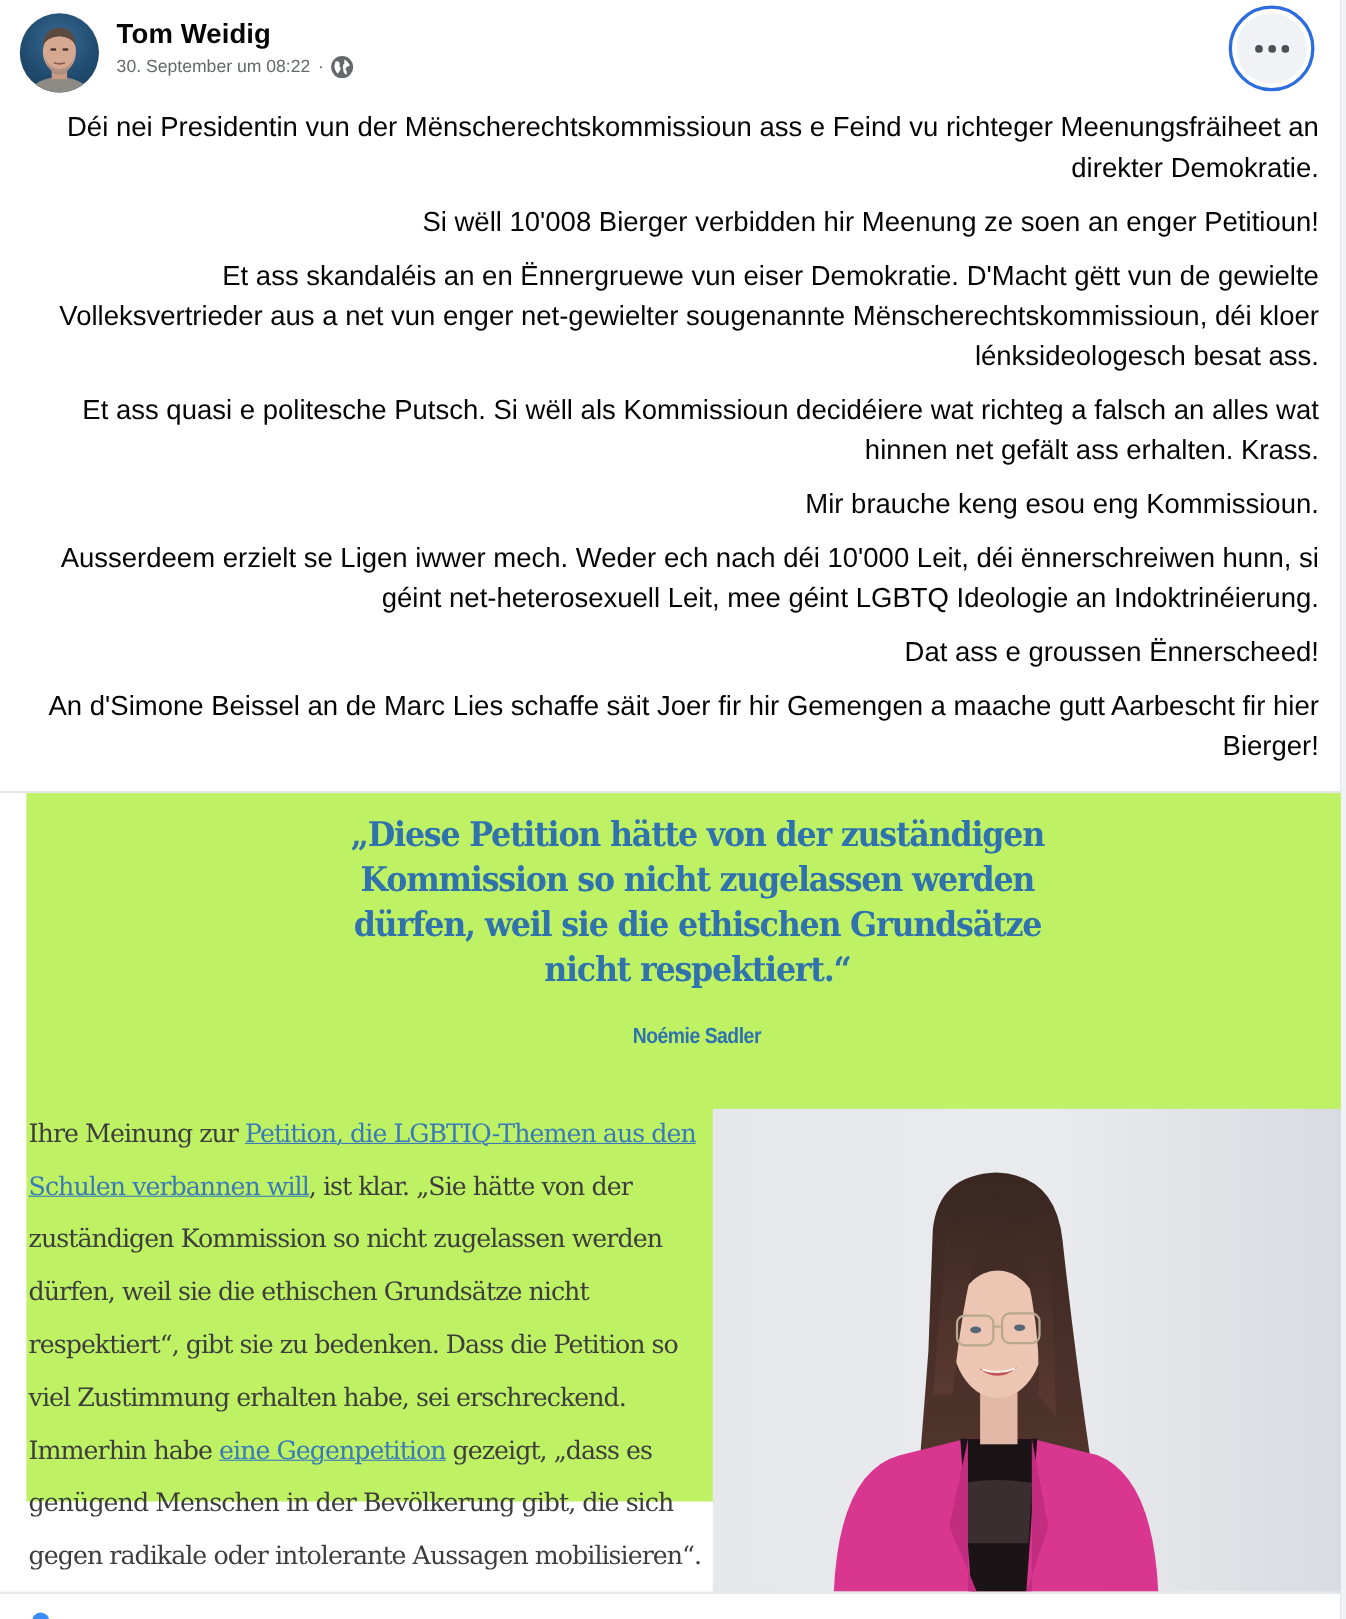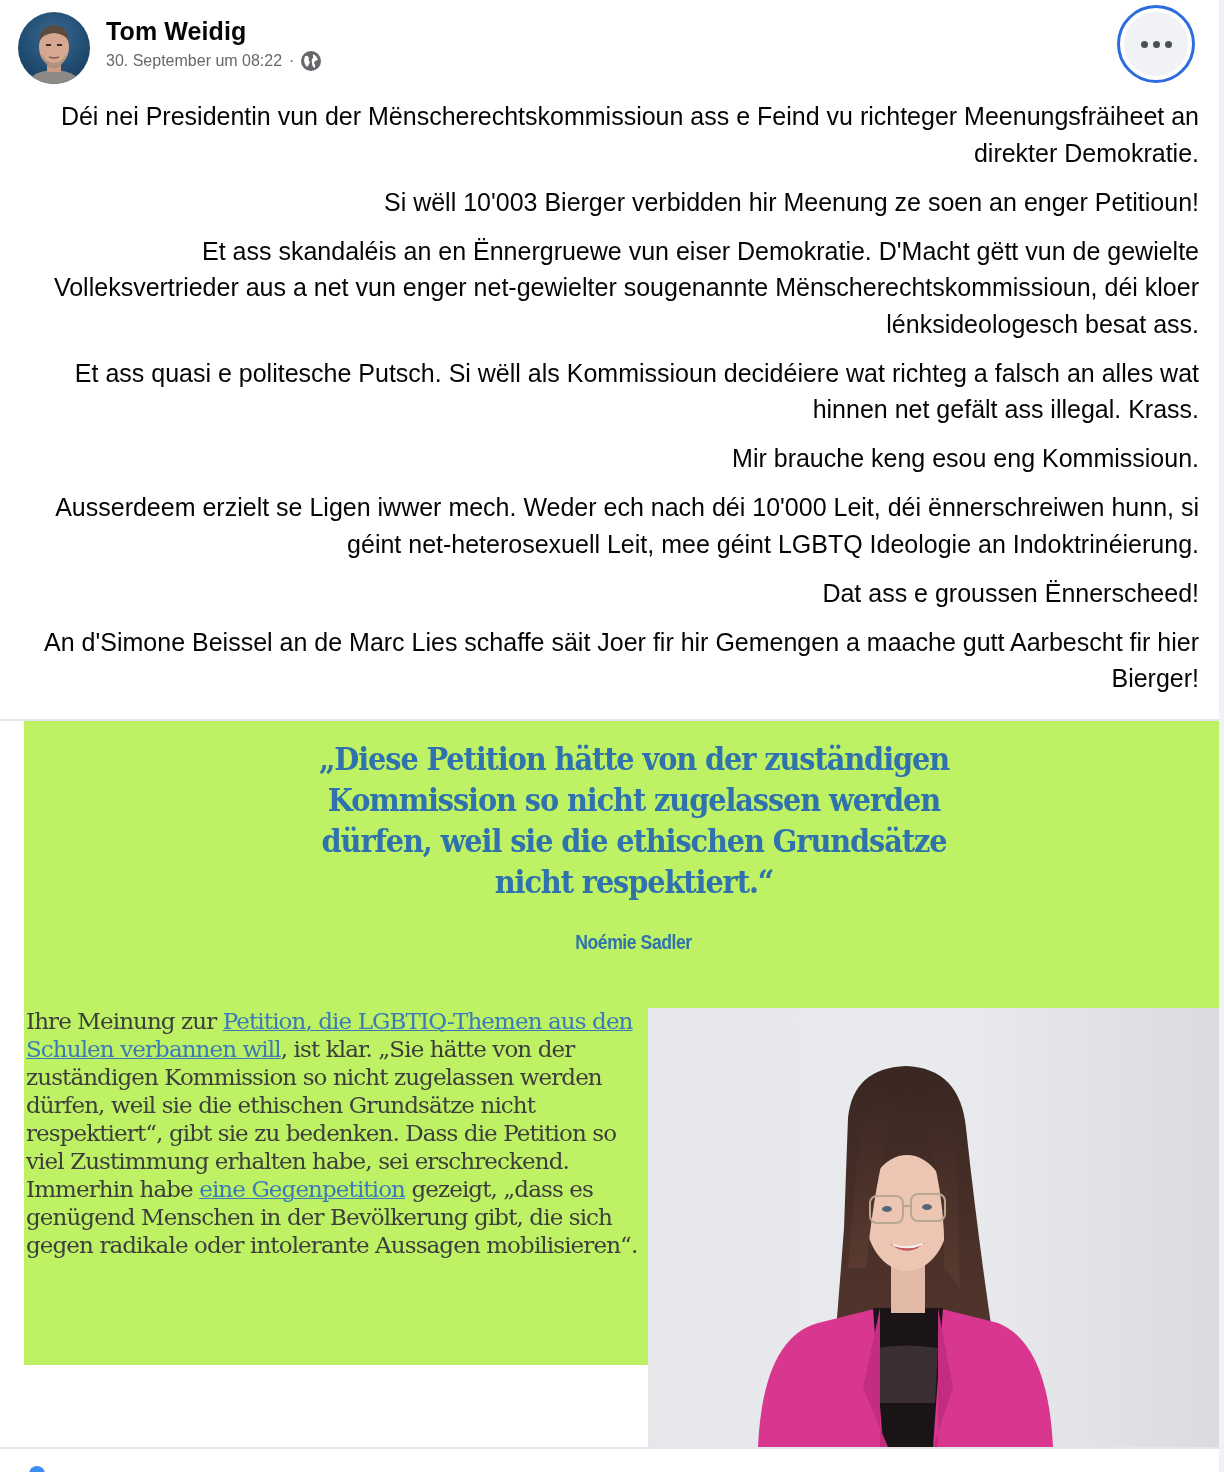--- a/index.html
+++ b/index.html
@@ -105,21 +105,21 @@
       font-weight: bold;
       color: #2f72ae;
       font-size: 20px;
       letter-spacing: -0.5px;
       transform: scaleX(0.88);
     }
     .article {
       position: absolute; left: 2px; top: 286px; width: 615px;
       font-family: "DejaVu Serif", serif;
       font-size: 23px;
-      line-height: 28px;
+      line-height: 48px;
       color: #3d3d3d;
       letter-spacing: -0.9px;
     }
     .article a {
       color: #3a7ab8; text-decoration: underline; text-decoration-thickness: 1px;
     }
     .photo {
       position: absolute; left: 624px; top: 287px;
       width: 594px; height: 439px; overflow: hidden;
       background: linear-gradient(90deg, #e5e6ea 0%, #e9eaed 45%, #dcdde2 100%);
@@ -172,23 +172,23 @@
   <div class="more-btn">
     <div class="more-inner">
       <span></span>
         <span></span>
         <span></span>
     </div>
   </div>
 
   <div class="post-body">
     <p>Déi nei Presidentin vun der Mënscherechtskommissioun ass e Feind vu richteger Meenungsfräiheet an direkter Demokratie.</p>
-    <p>Si wëll 10'003 Bierger verbidden hir Meenung ze soen an enger Petitioun!</p>
+    <p>Si wëll 10'008 Bierger verbidden hir Meenung ze soen an enger Petitioun!</p>
     <p>Et ass skandaléis an en Ënnergruewe vun eiser Demokratie. D'Macht gëtt vun de gewielte Volleksvertrieder aus a net vun enger net-gewielter sougenannte Mënscherechtskommissioun, déi kloer lénksideologesch besat ass.</p>
-    <p>Et ass quasi e politesche Putsch. Si wëll als Kommissioun decidéiere wat richteg a falsch an alles wat hinnen net gefält ass illegal. Krass.</p>
+    <p>Et ass quasi e politesche Putsch. Si wëll als Kommissioun decidéiere wat richteg a falsch an alles wat hinnen net gefält ass erhalten. Krass.</p>
     <p>Mir brauche keng esou eng Kommissioun.</p>
     <p>Ausserdeem erzielt se Ligen iwwer mech. Weder ech nach déi 10'000 Leit, déi ënnerschreiwen hunn, si géint net-heterosexuell Leit, mee géint LGBTQ Ideologie an Indoktrinéierung.</p>
     <p>Dat ass e groussen Ënnerscheed!</p>
     <p>An d'Simone Beissel an de Marc Lies schaffe säit Joer fir hir Gemengen a maache gutt Aarbescht fir hier Bierger!</p>
   </div>
 
   <div class="divider"></div>
 
   <div class="attached">
     <div class="quote">

